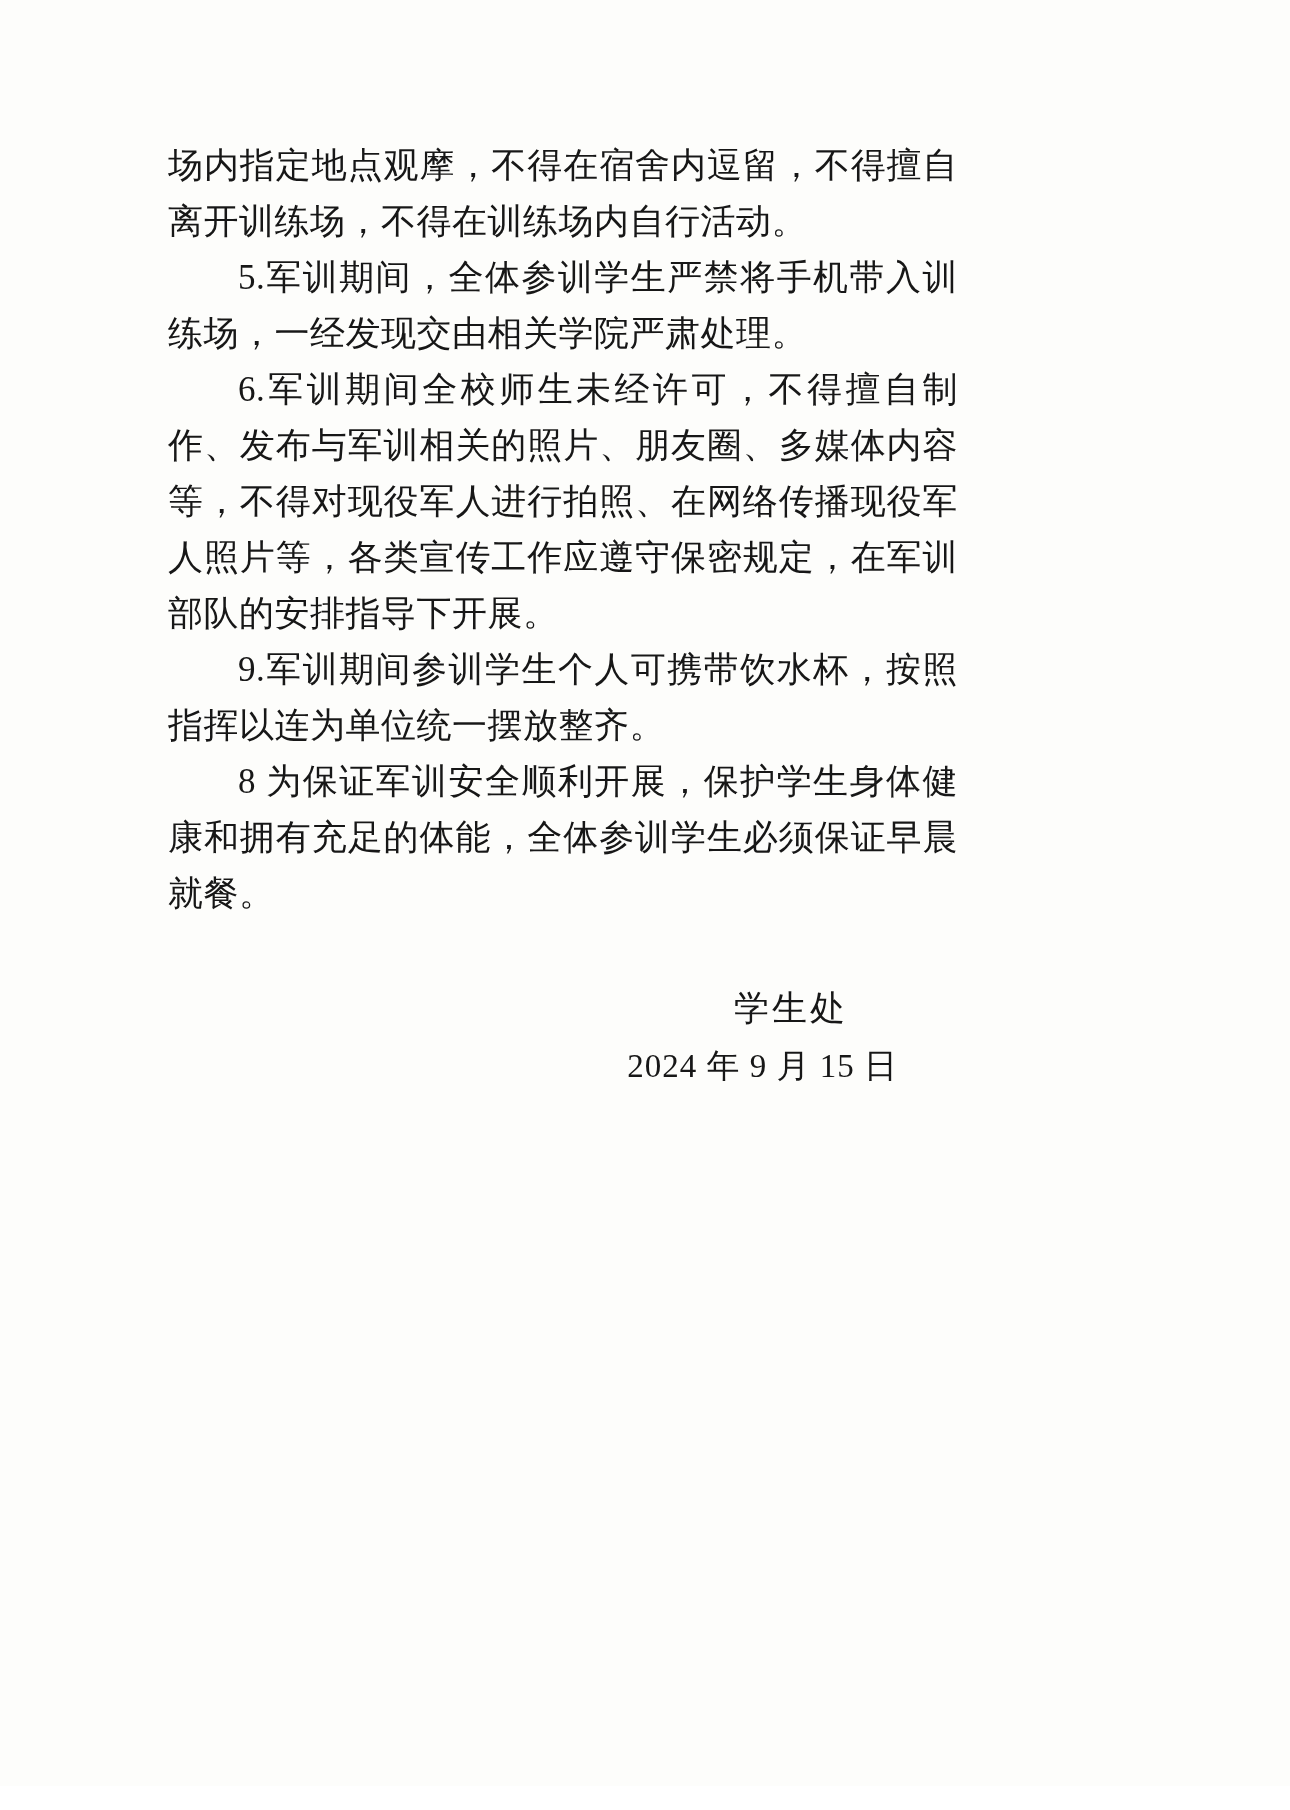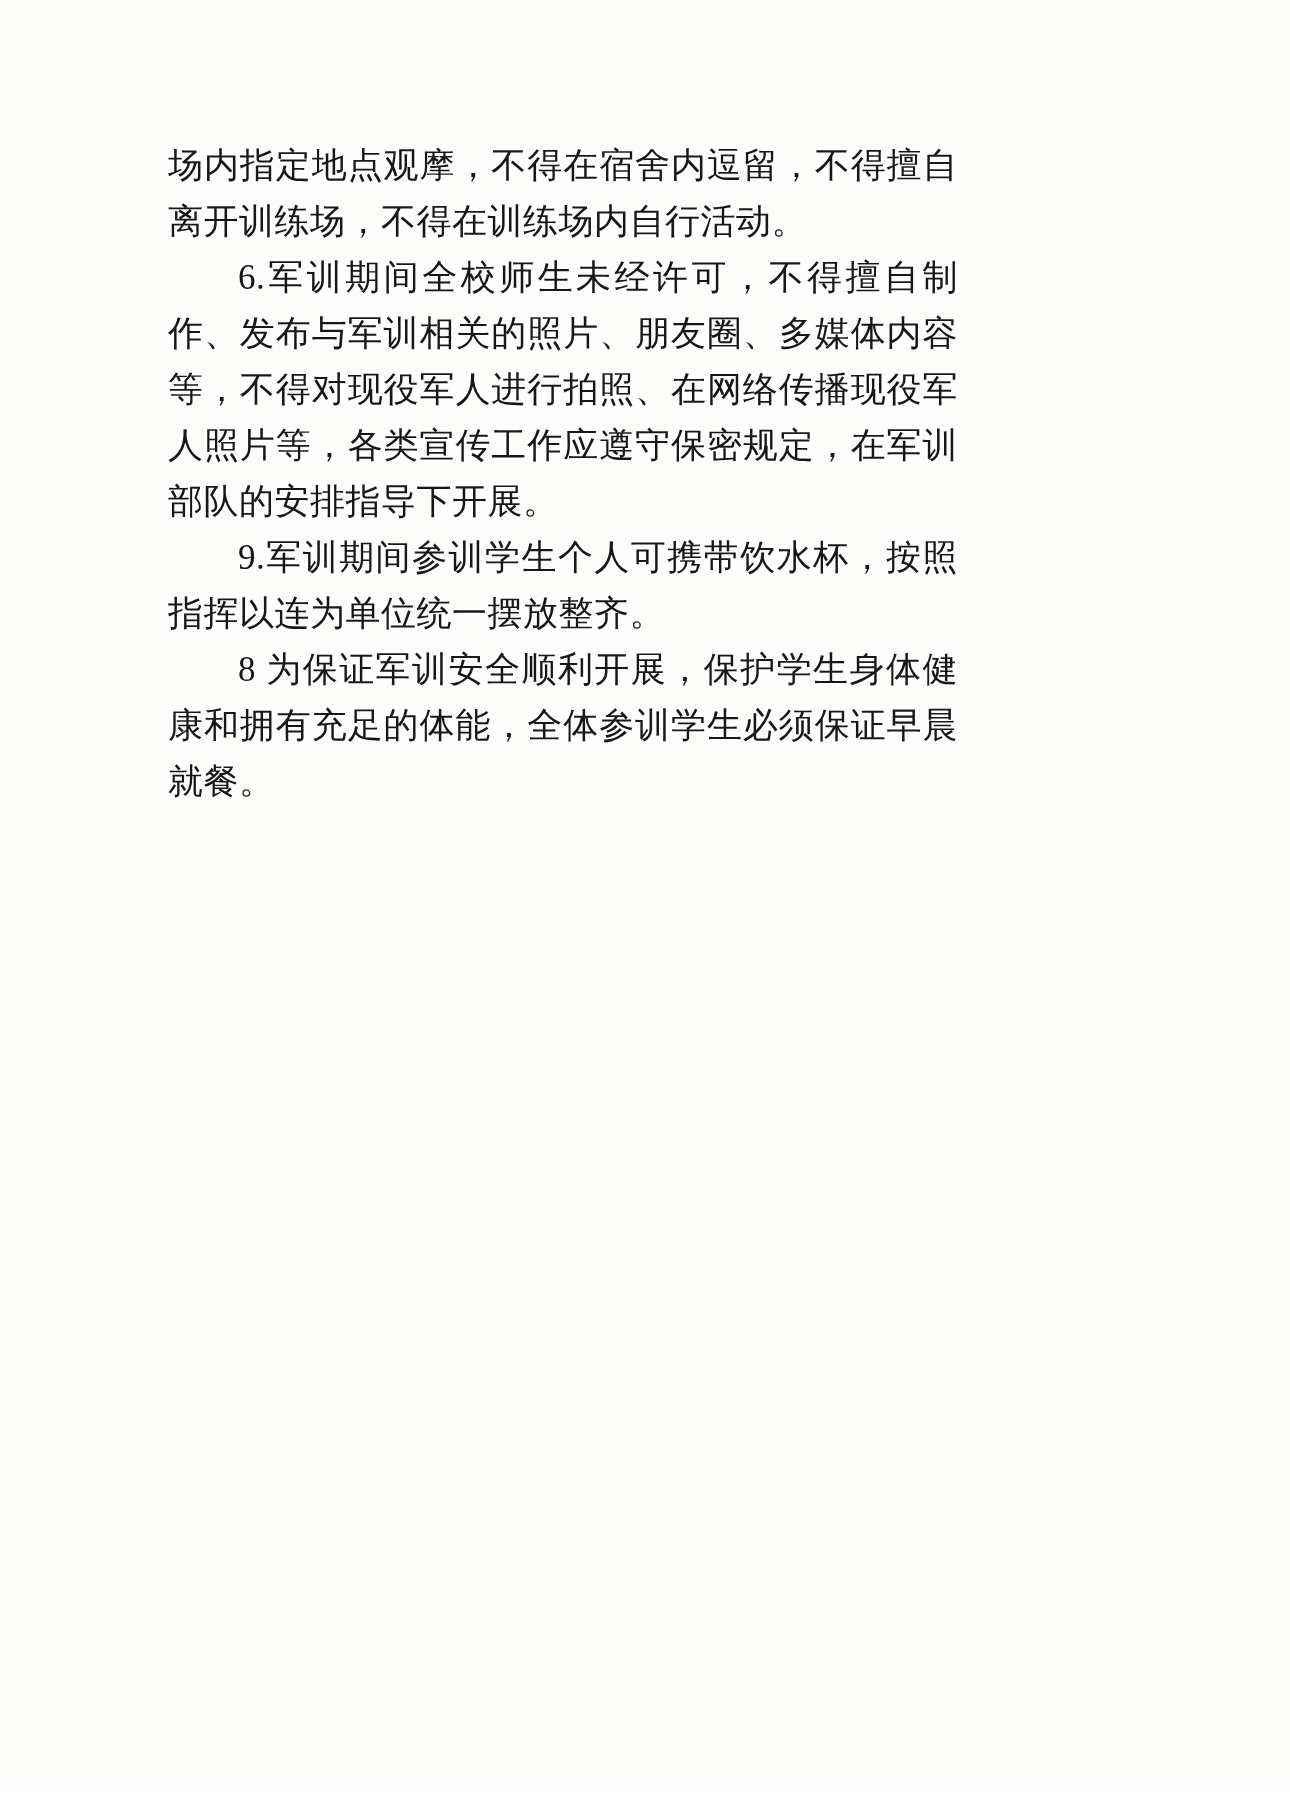--- a/index.html
+++ b/index.html
@@ -64,19 +64,24 @@
     padding-right: 60px;
   }
 </style>
 </head>
 <body>
 
 <div class="page">
 
   <div class="content">
     <p class="para">场内指定地点观摩，不得在宿舍内逗留，不得擅自离开训练场，不得在训练场内自行活动。</p>
+    <p class="para indent">5.军训期间，全体参训学生严禁将手机带入训练场，一经发现交由相关学院严肃处理。</p>
     <p class="para indent">6.军训期间全校师生未经许可，不得擅自制作、发布与军训相关的照片、朋友圈、多媒体内容等，不得对现役军人进行拍照、在网络传播现役军人照片等，各类宣传工作应遵守保密规定，在军训部队的安排指导下开展。</p>
     <p class="para indent">9.军训期间参训学生个人可携带饮水杯，按照指挥以连为单位统一摆放整齐。</p>
     <p class="para indent">8 为保证军训安全顺利开展，保护学生身体健康和拥有充足的体能，全体参训学生必须保证早晨就餐。</p>
   </div>
 
+  <div class="sign-block">
+    <div class="sign-line">学生处</div>
+    <div class="sign-date">2024 年 9 月 15 日</div>
+  </div>
 
 </div>
 
 </body></html>

